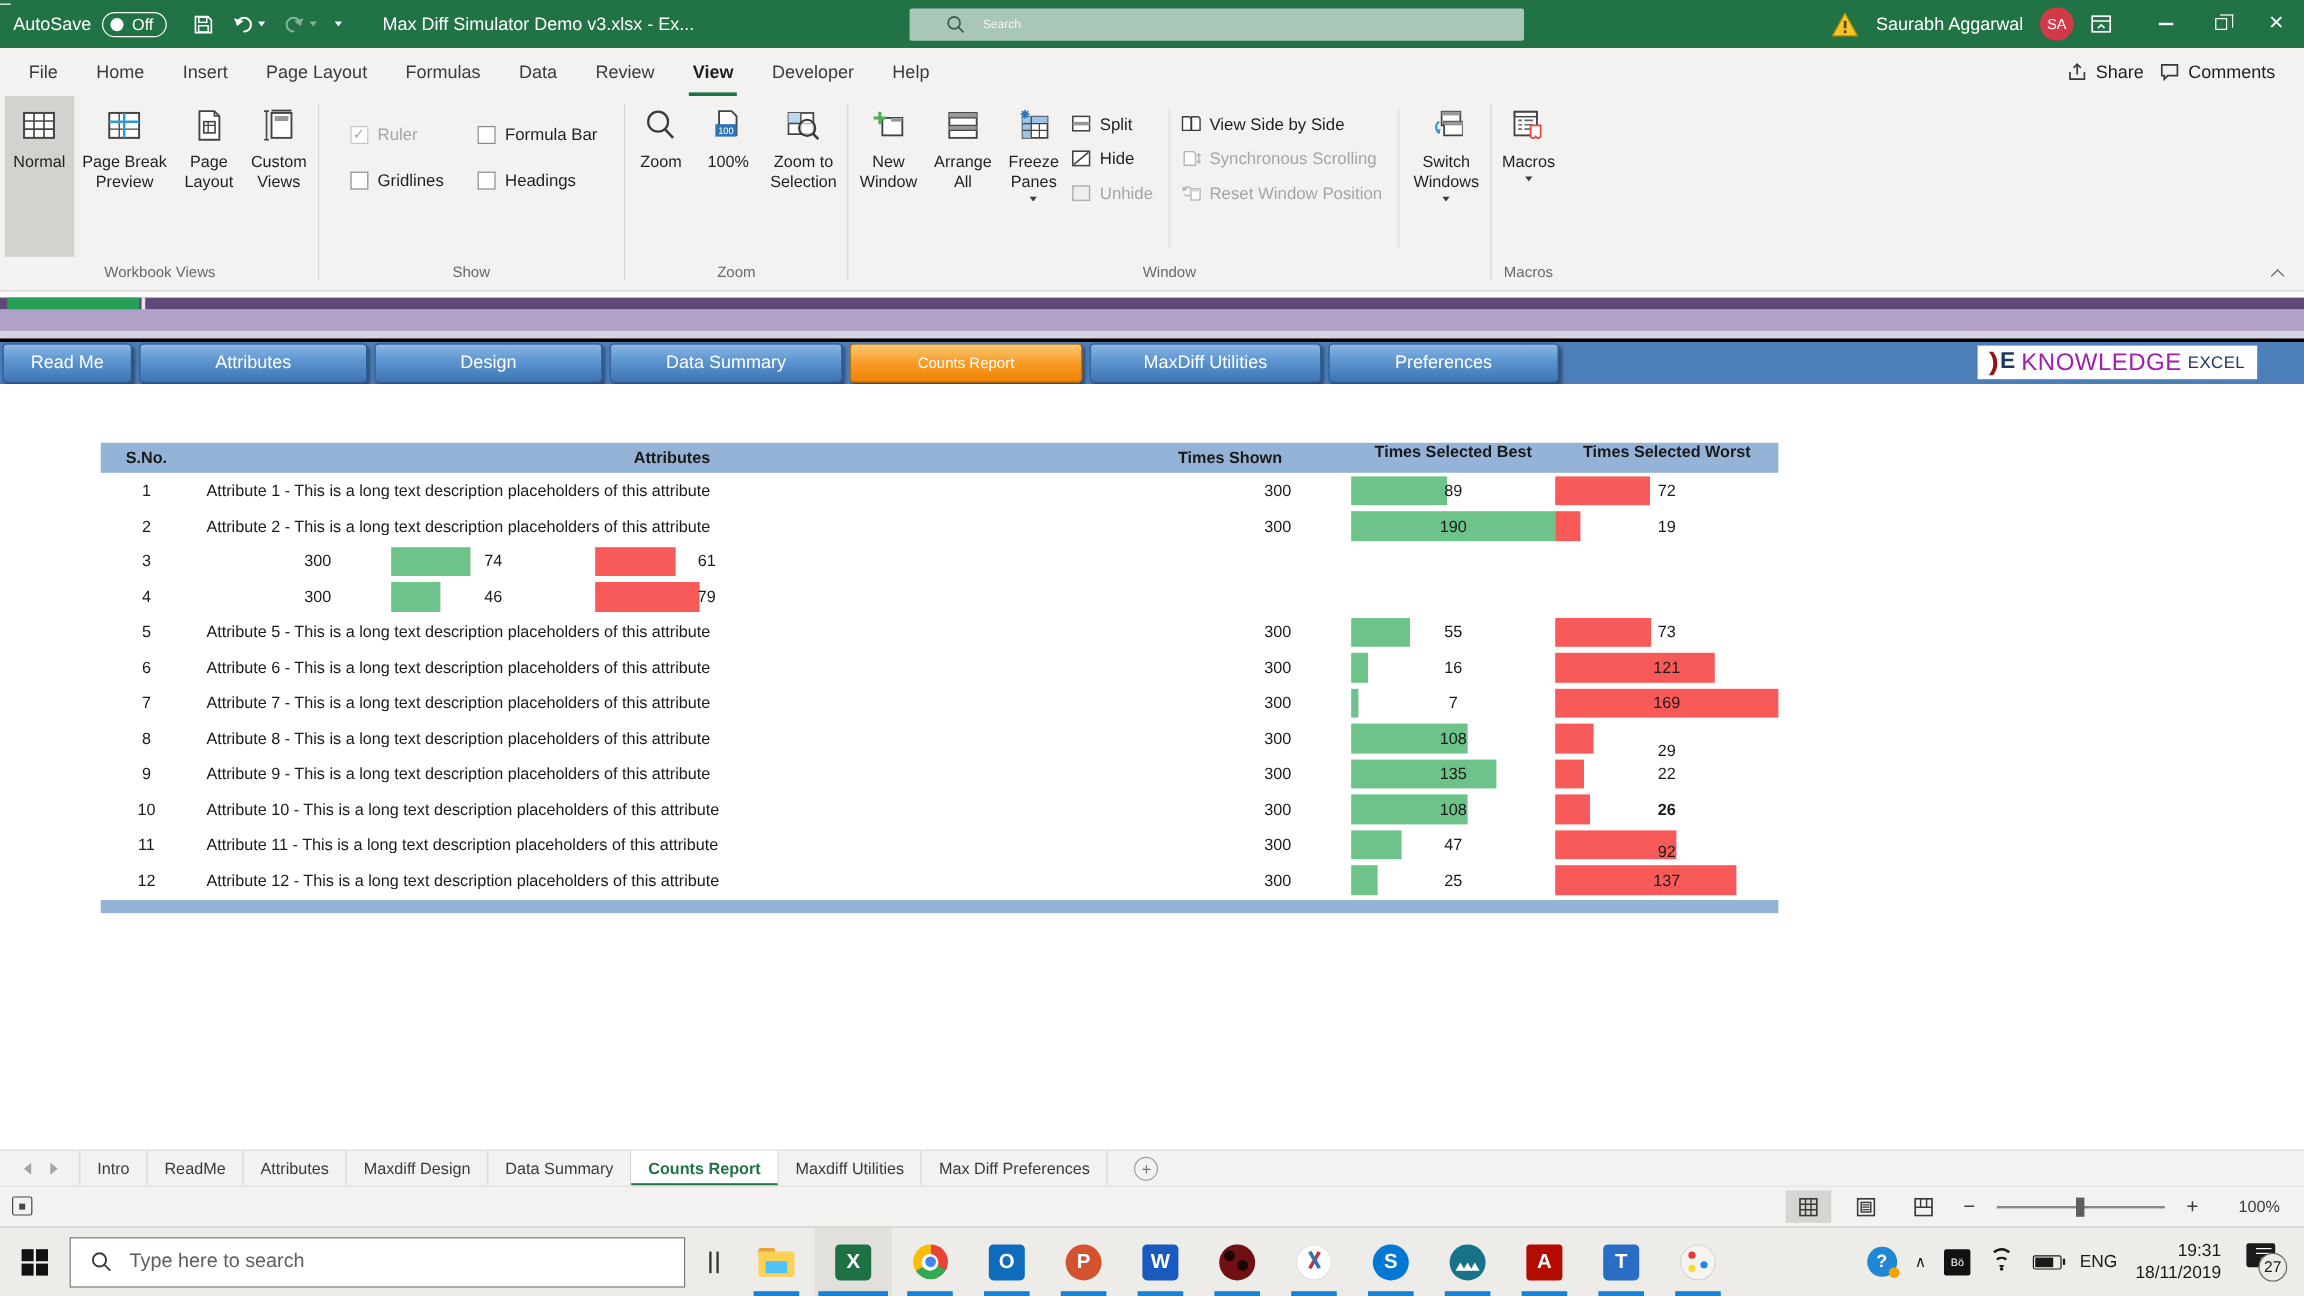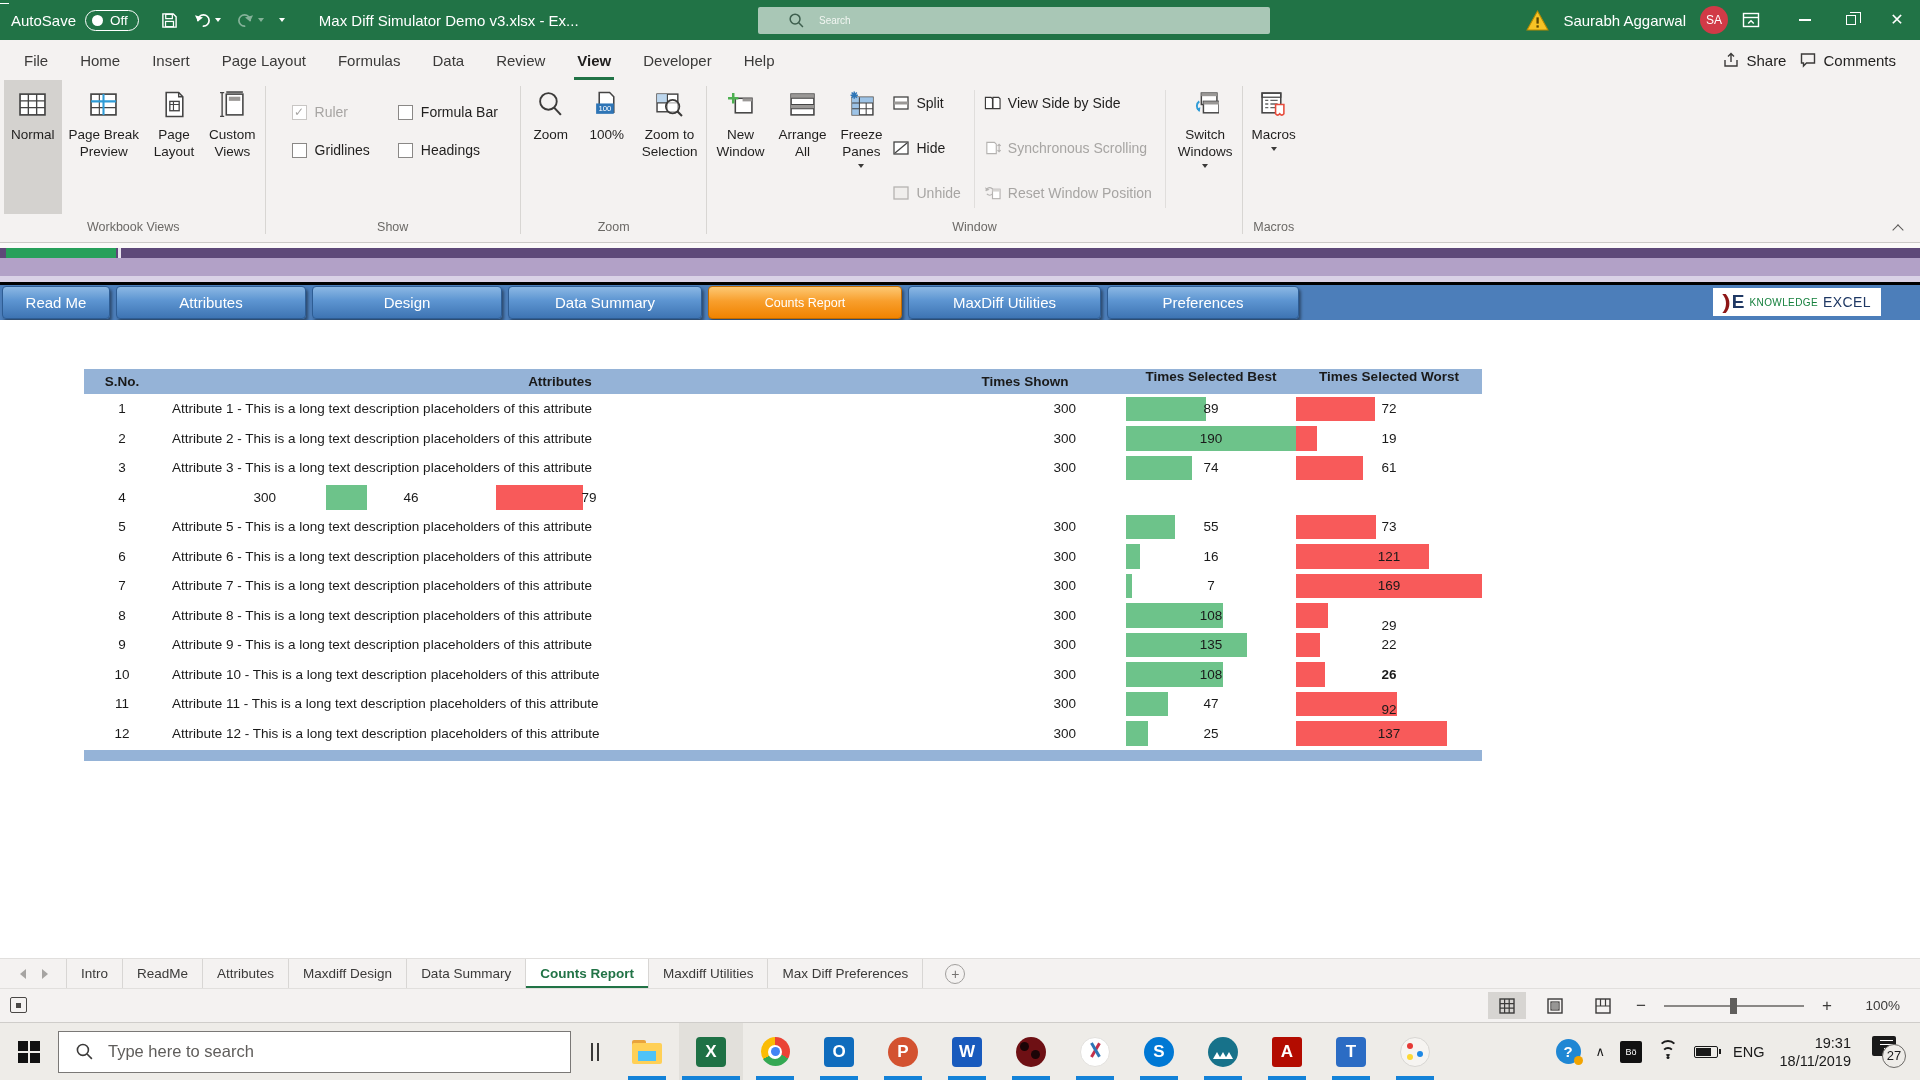--- a/index.html
+++ b/index.html
@@ -49,21 +49,21 @@
 .bigbtn{display:flex;flex-direction:column;align-items:center;padding:7px 7px 2px;min-width:56px;height:134px;font-size:13.5px;color:#201F1E;text-align:center;line-height:17px}
 .bigbtn .ic{height:34px;display:flex;align-items:center;justify-content:center;margin-bottom:5px}
 .bigbtn .lbl{white-space:pre-line}
 .bigbtn.selected{background:#D4D2CF}
 .chev-d{width:0;height:0;border-left:3.5px solid transparent;border-right:3.5px solid transparent;border-top:4px solid #3B3A39;display:inline-block;margin-top:4px}
 .showgrid{display:grid;grid-template-columns:auto auto;gap:22px 28px;padding:24px 20px 0 24px}
 .cb{display:flex;align-items:center;gap:8px;font-size:14px;color:#201F1E;white-space:nowrap}
 .cb .box{width:15px;height:15px;border:1px solid #8A8886;background:#fff;display:flex;align-items:center;justify-content:center;font-size:12px;color:#A7A5A3}
 .cb.disabled{color:#A7A5A3}
 .cb.disabled .box{border-color:#C8C6C4}
-.smallcol{display:flex;flex-direction:column;gap:24px;padding:12px 8px 0 4px}
+.smallcol{display:flex;flex-direction:column;gap:8px;padding:12px 8px 0 4px}
 .smallbtn{display:flex;align-items:center;gap:7px;font-size:14px;color:#201F1E;height:21px;white-space:nowrap}
 .smallbtn.disabled{color:#A7A5A3}
 .insep{width:1px;background:#E0DEDC;height:118px;margin:10px 5px 0}
 .collapse-chevron{position:absolute;right:18px;bottom:8px;width:8px;height:8px;border-left:1.6px solid #5A5856;border-top:1.6px solid #5A5856;transform:rotate(45deg)}
 
 
 .strip{position:absolute;left:0;right:0}
 .s-gap{top:243px;height:5px;background:#FBFAF9}
 .s-purple1{top:248px;height:10px;background:#5E4979}
 .s-green{position:absolute;left:6px;top:0;width:110px;height:10px;background:#27A05A}
@@ -73,21 +73,21 @@
 .s-black{top:282px;height:3px;background:#000}
 
 
 .navrow{position:absolute;top:285px;left:0;right:0;height:35px;background:#4C7EBA}
 #navbtns{position:absolute;left:2px;top:1px;display:flex;gap:6px;height:33px}
 .navbtn{height:33px;border-radius:4px;border:1px solid #2E5D94;background:linear-gradient(180deg,#8CB8E4 0%,#5E96D2 42%,#3E74B3 100%);color:#fff;display:flex;align-items:center;justify-content:center;font-size:15px;box-shadow:2px 3px 3px rgba(0,0,0,.4)}
 .navbtn.active{background:linear-gradient(180deg,#FDC873 0%,#F89F2D 45%,#F08300 100%);border-color:#C06A00;font-size:12.5px}
 .logo{position:absolute;right:39px;top:3px;height:28px;background:#fff;display:flex;align-items:center;padding:0 10px;gap:5px}
 .logo .mk1{color:#8E1616;font-weight:700;font-size:21px;transform:scaleX(1.2)}
 .logo .mk2{color:#1F3864;font-weight:700;font-size:19px;margin-left:-3px}
-.logo .w1{color:#15803d;font-size:10px;letter-spacing:.4px}
+.logo .w1{color:#a21caf;font-size:20px;letter-spacing:.4px}
 .logo .w2{color:#1F3864;font-size:14px;letter-spacing:.4px}
 
 
 .sheet{position:absolute;top:320px;left:0;right:0;height:638px;background:#fff}
 .mtable{position:absolute;left:84px;top:49px;width:1398px;font-size:13.5px;color:#1A1A1A}
 .thead{display:flex;background:#95B3D7;height:25px;align-items:center;font-weight:700}
 .trow{display:flex;height:29.5px;align-items:center}
 .c-sno{width:76px;text-align:center}
 .c-attr{width:800px;padding-left:12px;white-space:nowrap;overflow:hidden}
 .c-shown{width:130px;text-align:right;padding-right:14px}
@@ -608,21 +608,20 @@
             <i class="bar" style="width: 100%; background: rgb(109, 195, 138);"></i>
             <em class="cellval" style="font-style: normal;">190</em>
           </span>
           <span class="c-worst">
             <i class="bar" style="width: 11.2%; background: rgb(248, 90, 90);"></i>
             <em class="cellval" style="font-style: normal;">19</em>
           </span>
         </div>
         <div class="trow">
           <span class="c-sno">3</span>
-          <span class="c-attr">Attribute 3 - This is a long text description placeholders of this attribute</span>
           <span class="c-shown">300</span>
           <span class="c-gap"></span>
           <span class="c-best">
             <i class="bar" style="width: 38.9%; background: rgb(109, 195, 138);"></i>
             <em class="cellval" style="font-style: normal;">74</em>
           </span>
           <span class="c-worst">
             <i class="bar" style="width: 36.1%; background: rgb(248, 90, 90);"></i>
             <em class="cellval" style="font-style: normal;">61</em>
           </span>

